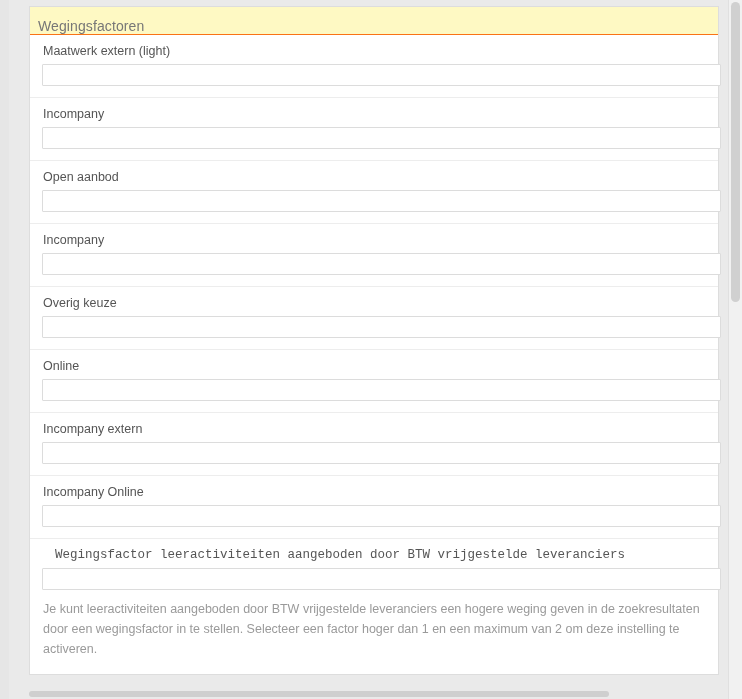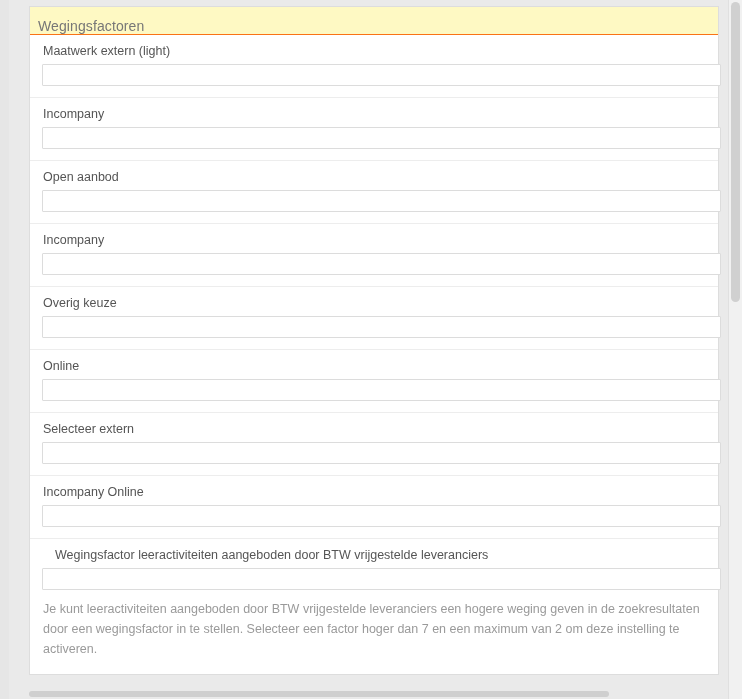--- a/index.html
+++ b/index.html
@@ -57,20 +57,21 @@
   }
   .field-group:last-child { border-bottom: none; }
   .field-label {
     display: block;
     font-size: 12.5px;
     color: #555555;
     padding: 0 0 6px 1px;
   }
   .field-label.indented {
     padding-left: 13px;
+    font-family: Liberation Mono, monospace;
   }
   .field-input {
     display: block;
     width: 679px;
     height: 22px;
     box-sizing: border-box;
     border: 1px solid #dcdcdc;
     background: #ffffff;
     border-radius: 1px;
     font-family: "Liberation Sans", sans-serif;
@@ -186,37 +187,37 @@
 
       <div class="field-group">
         <div class="field-group-inner">
           <label class="field-label">Online</label>
           <input class="field-input" type="text" placeholder="" style="">
         </div>
       </div>
 
       <div class="field-group">
         <div class="field-group-inner">
-          <label class="field-label">Selecteer extern</label>
+          <label class="field-label">Incompany extern</label>
           <input class="field-input" type="text" placeholder="" style="">
         </div>
       </div>
 
       <div class="field-group">
         <div class="field-group-inner">
           <label class="field-label">Incompany Online</label>
           <input class="field-input" type="text" placeholder="" style="">
         </div>
       </div>
 
       <div class="field-group">
         <div class="field-group-inner">
           <label class="field-label indented">Wegingsfactor leeractiviteiten aangeboden door BTW vrijgestelde leveranciers</label>
           <input class="field-input" type="text" placeholder="" style="">
-          <div class="help-text">Je kunt leeractiviteiten aangeboden door BTW vrijgestelde leveranciers een hogere weging geven in de zoekresultaten door een wegingsfactor in te stellen. Selecteer een factor hoger dan 7 en een maximum van 2 om deze instelling te activeren.</div>
+          <div class="help-text">Je kunt leeractiviteiten aangeboden door BTW vrijgestelde leveranciers een hogere weging geven in de zoekresultaten door een wegingsfactor in te stellen. Selecteer een factor hoger dan 1 en een maximum van 2 om deze instelling te activeren.</div>
         </div>
       </div>
 
     </div>
   </div>
 
   <div class="gutter-right"></div>
 
   <div class="scrollbar">
     <div class="scroll-thumb"></div>

